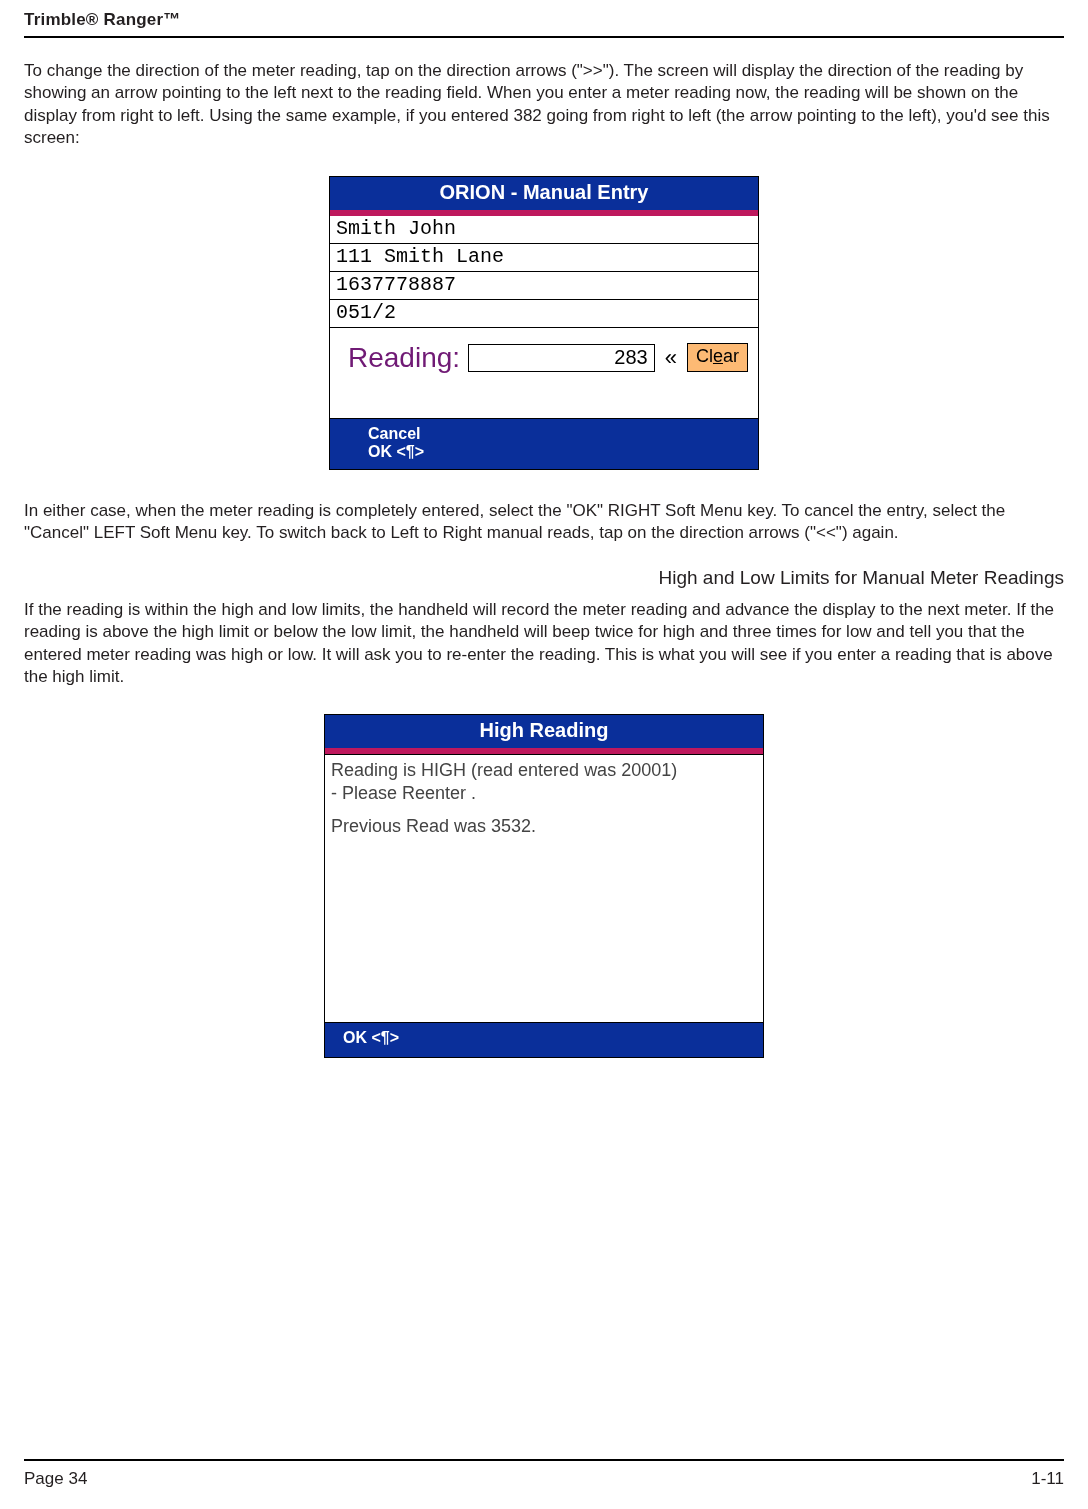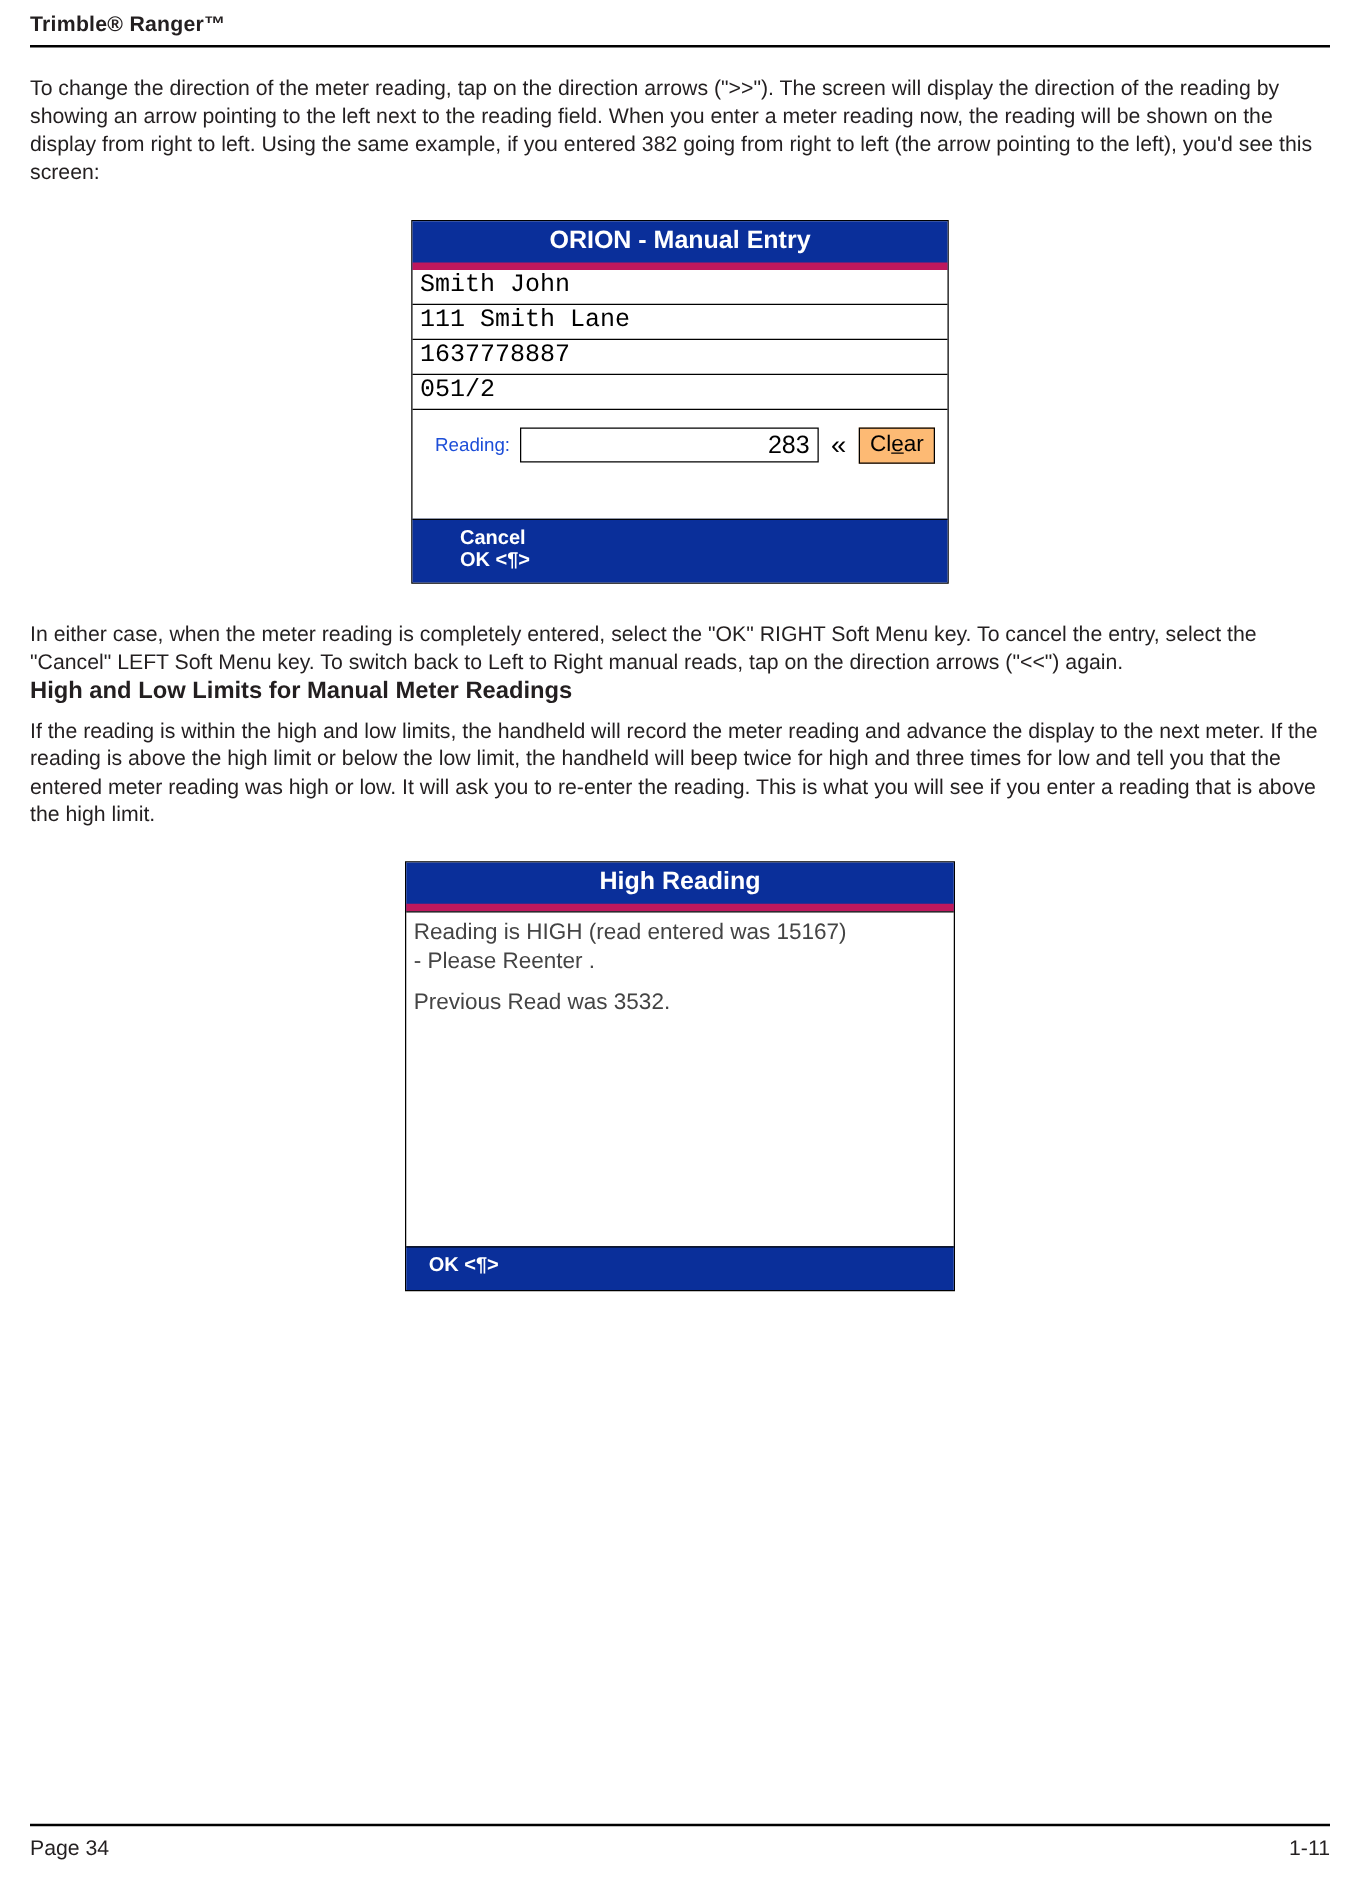--- a/index.html
+++ b/index.html
@@ -22,23 +22,25 @@
     border: none;
     border-top: 2px solid #000;
     margin-top: 6px;
   }
   .gap { height: 22px; }
   .para {
     font-size: 17px;
     line-height: 1.32;
   }
   .h2 {
-    font-weight: 700;
+    font-weight: 400;
     font-size: 19px;
+    margin-top: 22px;
     margin-bottom: 10px;
+    text-align: right;
   }
   .fig-wrap {
     display: flex;
     justify-content: center;
     margin: 26px 0 30px 0;
   }
   
   .device {
     width: 430px;
     border: 1px solid #000;
@@ -62,22 +64,22 @@
     color: #000;
   }
   .reading-area {
     padding: 14px 10px 44px 10px;
     display: flex;
     align-items: center;
     gap: 8px;
   }
   .reading-label {
     font-family: Tahoma, sans-serif;
-    font-size: 15px;
-    color: #1d4ed8;
+    font-size: 28px;
+    color: #701a75;
     padding-left: 8px;
   }
   .reading-input {
     flex: 1;
     height: 28px;
     border: 1px solid #000;
     font-family: Tahoma, sans-serif;
     font-size: 20px;
     text-align: right;
     padding-right: 6px;
@@ -184,21 +186,21 @@
 <p class="para">In either case, when the meter reading is completely entered, select the "OK" RIGHT Soft Menu key. To cancel the entry, select the "Cancel" LEFT Soft Menu key.  To switch back to Left to Right manual reads, tap on the direction arrows ("&lt;&lt;") again.</p>
 
 <p class="h2">High and Low Limits for Manual Meter Readings</p>
 
 <p class="para">If the reading is within the high and low limits, the handheld will record the meter reading and advance the display to the next meter.  If the reading is above the high limit or below the low limit, the handheld will beep twice for high and three times for low and tell you that the entered meter reading was high or low.  It will ask you to re-enter the reading.  This is what you will see if you enter a reading that is above the high limit.</p>
 
 <div class="fig-wrap">
   <div class="device2">
     <div class="titlebar">High Reading</div>
     <div class="msg-body">
-      <div>Reading is HIGH (read entered was 15167)</div>
+      <div>Reading is HIGH (read entered was 20001)</div>
       <div>- Please Reenter  .</div>
       <div style="height:10px"></div>
       <div>Previous Read was 3532.</div>
     </div>
     <div class="softbar2">
       <span>OK &lt;¶&gt;</span>
     </div>
   </div>
 </div>
 

